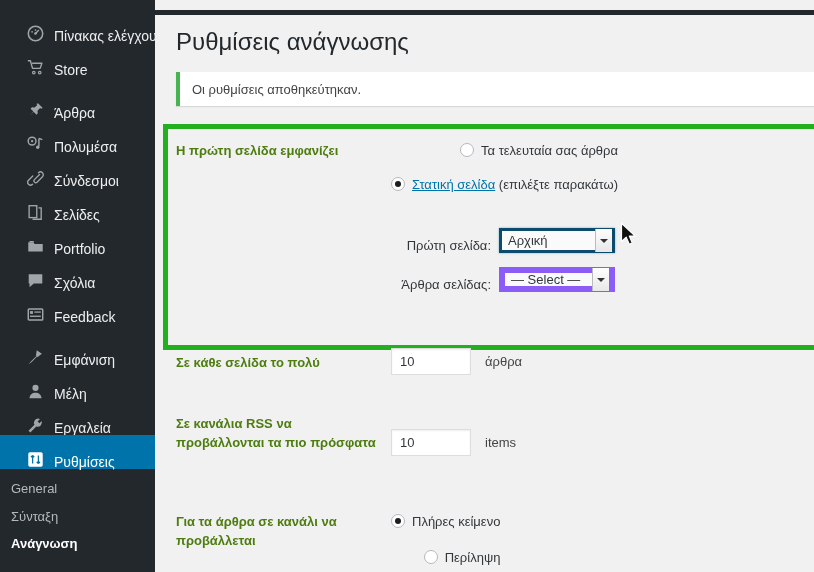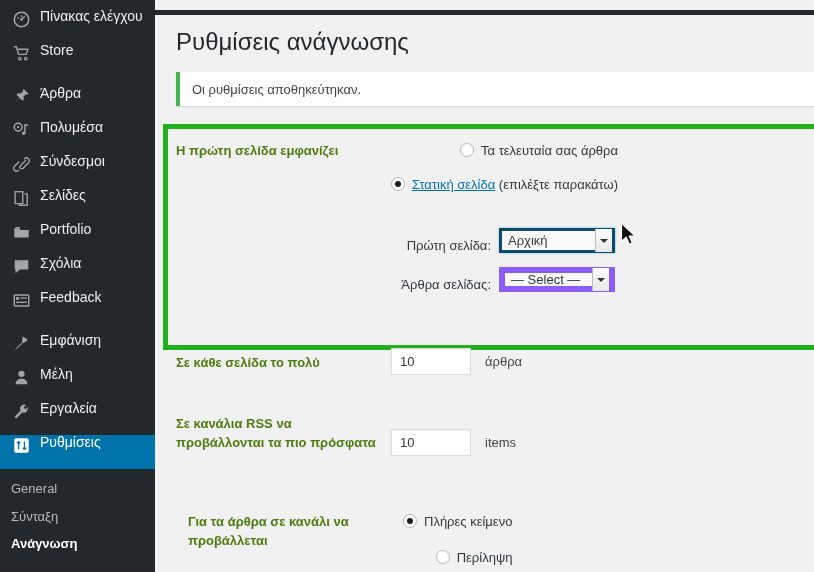--- a/index.html
+++ b/index.html
@@ -13,23 +13,23 @@
 
   
   #sidebar {
     position: absolute; left: 0; top: 0;
     width: 155px; height: 572px;
     background: #23282d;
     color: #eee;
     overflow: hidden;
   }
   .menu-item {
-    display: flex; align-items: flex-start;
+    display: flex; align-items: flex-end;
     height: 34px;
-    padding-left: 11px;
+    padding-left: 25px;
     font-size: 14px;
     color: #eee;
     white-space: nowrap;
   }
   .menu-item .mi-icon {
     width: 20px; height: 20px;
     margin-right: 9px;
     display: flex; align-items: center; justify-content: center;
     color: #a0a5aa;
     flex: 0 0 20px;
@@ -392,21 +392,21 @@
 
     <div class="form-row" style="left:21px; top:405px; width:700px; align-items:flex-start;">
       <div class="row-label" style="width:210px;">Σε κανάλια RSS να προβάλλονται τα πιο πρόσφατα</div>
       <div class="row-field" style="display:flex; align-items:center; margin-top:14px; margin-left:5px;">
         <div class="num-input">10</div>
         <span class="unit">items</span>
       </div>
     </div>
 
     <div class="form-row" style="left:21px; top:503px; width:700px; align-items:flex-start;">
-      <div class="row-label" style="width:210px;margin-left:12px;">Για τα άρθρα σε κανάλι να προβάλλεται</div>
+      <div class="row-label" style="width:210px;">Για τα άρθρα σε κανάλι να προβάλλεται</div>
       <div class="row-field" style="margin-left:5px;">
         <div class="radio-line" style="margin-bottom:18px;">
           <span class="radio checked"></span><span>Πλήρες κείμενο</span>
         </div>
         <div class="radio-line">
           <span class="radio"></span><span>Περίληψη</span>
         </div>
       </div>
     </div>
 

